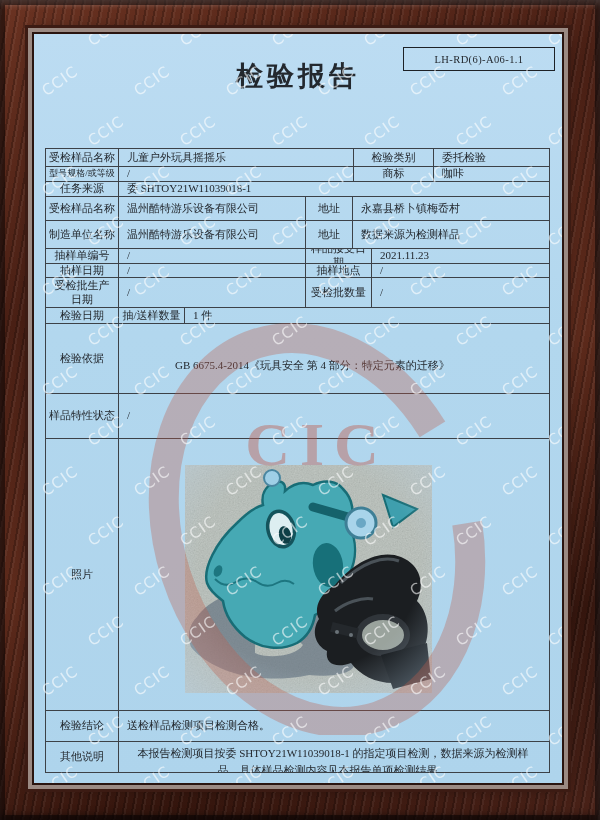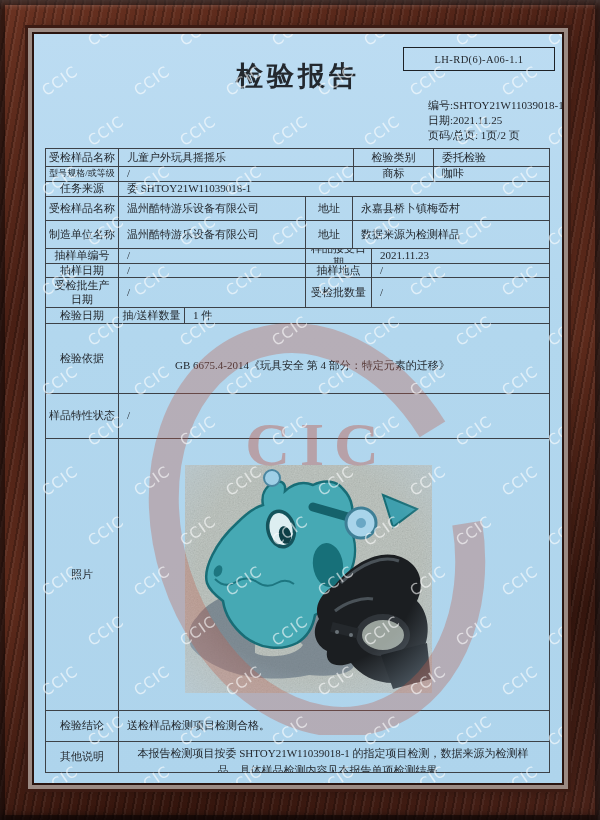--- a/index.html
+++ b/index.html
@@ -75,25 +75,20 @@
 
     <svg class="stamp" viewBox="0 0 370 420">
       <ellipse cx="177" cy="215" rx="148" ry="196" fill="none" stroke="#c05a4a" stroke-width="30" opacity="0.33" stroke-dasharray="985 140" stroke-dashoffset="-40" transform="rotate(-18 177 215)"></ellipse>
       <text x="177" y="150" text-anchor="middle" font-size="62" font-weight="bold" font-family="Liberation Serif, DejaVu Serif, serif" letter-spacing="10" fill="#c05a4a" opacity="0.42">CIC</text>
     </svg>
 
     <div class="formcode">
       <span>LH-RD(6)-A06-1.1</span>
     </div>
     <h1 class="title">检验报告</h1>
-    <div class="meta">
-      <div>编号:SHTOY21W11039018-1</div>
-      <div>日期:2021.11.25</div>
-      <div>页码/总页: 1页/2 页</div>
-    </div>
 
     <div class="tbl">
 
       <div class="row r1">
         <div class="c lc w-label">受检样品名称</div>
         <div class="c v w-v1a">儿童户外玩具摇摇乐</div>
         <div class="c lc w-l2a">检验类别</div>
         <div class="c v fill">委托检验</div>
       </div>
 

